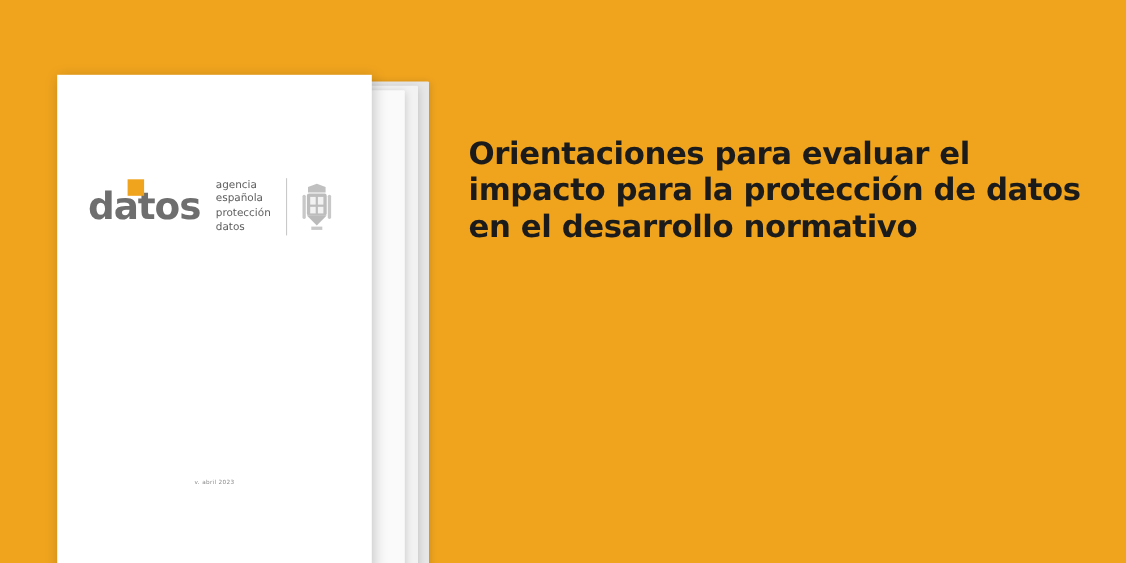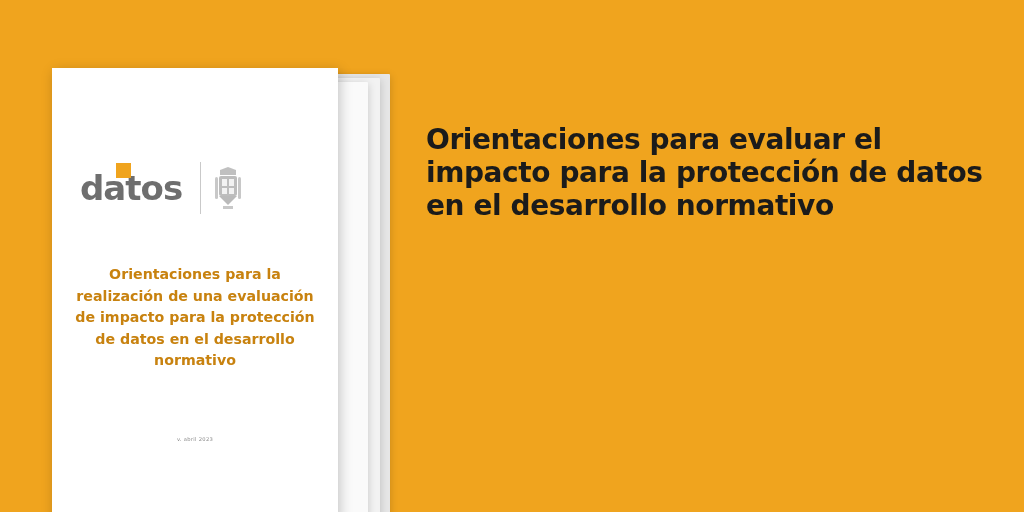--- a/index.html
+++ b/index.html
@@ -168,39 +168,44 @@
     <div class="page-shadow sheet-2"></div>
     <div class="page-shadow sheet-1"></div>
 
     <div class="page-shadow sheet-front">
       <div class="cover-inner">
 
         <div class="logo-row">
           <div class="aepd-mark">
             <span>datos</span>
             <span class="aepd-bar"></span>
+          </div>
+          <div class="aepd-words">
+            <div>agencia</div>
+            <div>española</div>
+            <div>protección</div>
+            <div>datos</div>
           </div>
           <div class="logo-divider"></div>
           <div class="coat-of-arms">
             <svg width="30" height="46" viewBox="0 0 30 46" xmlns="http://www.w3.org/2000/svg">
               <path d="M15 2 L23 5 L23 10 L7 10 L7 5 Z" fill="#8c8c8c" opacity="0.55"></path>
               <rect x="6" y="11" width="18" height="20" rx="2" fill="#9a9a9a" opacity="0.65"></rect>
               <rect x="9" y="14" width="5" height="7" fill="#ffffff" opacity="0.8"></rect>
               <rect x="16" y="14" width="5" height="7" fill="#ffffff" opacity="0.8"></rect>
               <rect x="9" y="23" width="5" height="6" fill="#ffffff" opacity="0.8"></rect>
               <rect x="16" y="23" width="5" height="6" fill="#ffffff" opacity="0.8"></rect>
               <path d="M6 31 L24 31 L15 40 Z" fill="#8c8c8c" opacity="0.6"></path>
               <rect x="2" y="12" width="3" height="22" rx="1.5" fill="#a3a3a3" opacity="0.6"></rect>
               <rect x="25" y="12" width="3" height="22" rx="1.5" fill="#a3a3a3" opacity="0.6"></rect>
               <rect x="10" y="41" width="10" height="3" fill="#9a9a9a" opacity="0.55"></rect>
             </svg>
           </div>
         </div>
 
-        <div class="cover-title">Orientaciones para la realización de una evaluación de impacto para la protección de datos en el desarrollo normativo</div>
         <div class="cover-date">v. abril 2023</div>
       </div>
     </div>
   </div>
 
   <div id="headline">Orientaciones para evaluar el impacto para la protección de datos en el desarrollo normativo</div>
 
 </div>
 
 </body></html>

